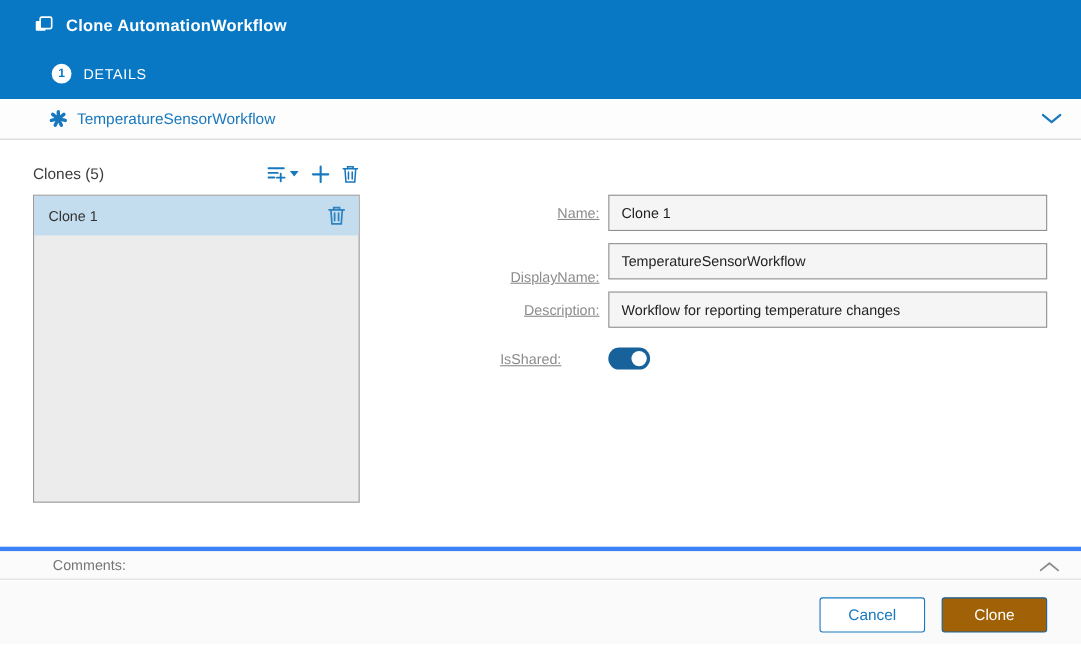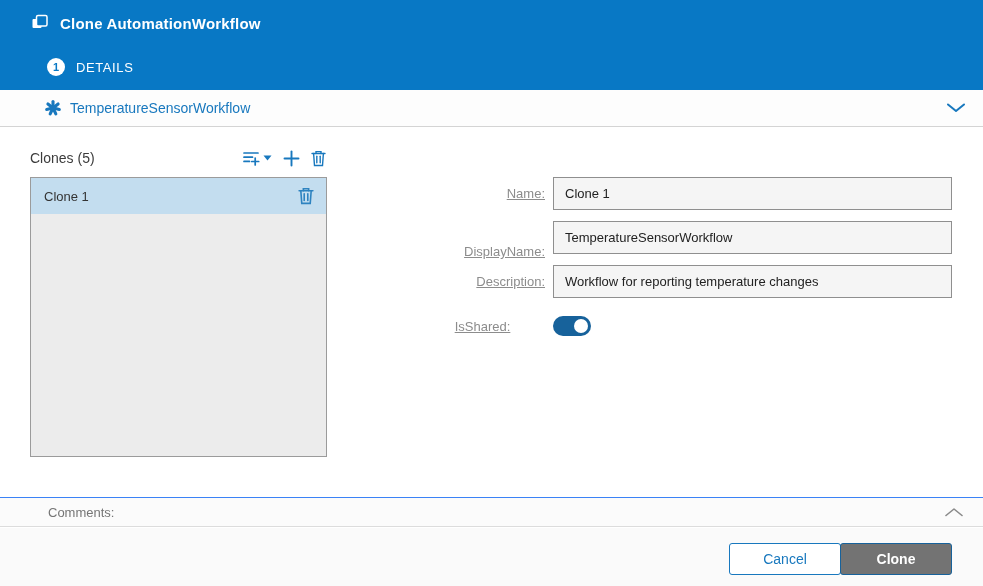--- a/index.html
+++ b/index.html
@@ -43,31 +43,31 @@
     border:1px solid #8f8f8f; font-size:13px; color:#222; padding:0 11px;
     font-family:"Liberation Sans", sans-serif; }
   .in-1 { top:177px; } .in-2 { top:221px; } .in-3 { top:265px; }
   .toggle { position:absolute; left:553px; top:316px; width:38px; height:20px; border-radius:10px;
     background:#17629b; cursor:pointer; }
   .toggle-knob { position:absolute; right:3px; top:3px; width:14px; height:14px;
     border-radius:50%; background:#fff; }
 
   
   .comments-bar { position:absolute; top:497px; left:0; width:100%; height:30px; background:#fbfbfb;
-    border-top:1px solid #3b82f6; border-bottom:1px solid #dcdcdc; display:flex; align-items:center;
+    border-top:4px solid #3b82f6; border-bottom:1px solid #dcdcdc; display:flex; align-items:center;
     padding-left:48px; }
   .comments-label { color:#757575; font-size:13px; }
   .comments-chevron { position:absolute; right:20px; top:9px; cursor:pointer; }
 
   
   .footer { position:absolute; top:528px; left:0; width:100%; height:58px; background:#fafafa; }
-  .btn { position:absolute; top:15px; width:112px; height:32px; border-radius:3px; font-size:14px;
+  .btn { position:absolute; top:15px; width:96px; height:32px; border-radius:3px; font-size:14px;
     cursor:pointer; font-family:"Liberation Sans", sans-serif; }
   .btn-cancel { right:142px; background:#fff; border:1px solid #1878be; color:#1878be; }
-  .btn-clone { right:31px; background:#737373; border:1px solid #17629b; color:#fff; font-weight:700; }
+  .btn-clone { right:31px; background:#a16207; border:1px solid #17629b; color:#fff; font-weight:400; }
 
   svg { display:block; }
 </style>
 </head>
 <body>
 
 <div class="dialog">
 
   <div class="hdr">
     <div class="hdr-title-row">

